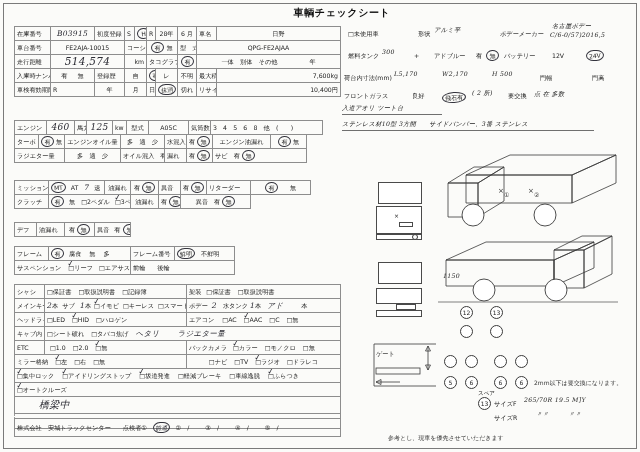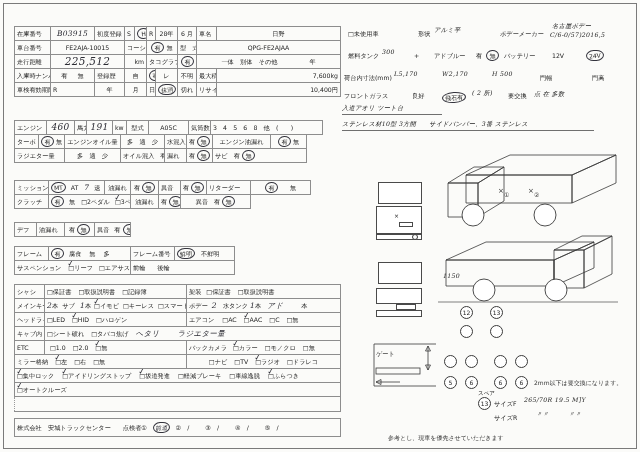--- a/index.html
+++ b/index.html
@@ -130,20 +130,21 @@
     box-sizing: border-box;
     background: #fff;
   }
 </style>
 </head>
 <body>
 
 <div id="sheet">
   <div class="page-border"></div>
 
+  <div class="title">車輌チェックシート</div>
 
   <table class="tbl" style="left:14px; top:26px; width:326px;">
     <colgroup>
       <col style="width:36px">
         <col style="width:44px">
         <col style="width:30px">
       <col style="width:10px">
         <col style="width:12px">
         <col style="width:9px">
       <col style="width:22px">
@@ -170,21 +171,21 @@
       <td class="lbl ctr" colspan="2">コーション</td>
       <td class="ctr" colspan="2">
         <span class="circ">有</span>
         <span class="lbl">無</span>
       </td>
       <td class="lbl">型　式</td>
       <td class="ctr lbl" colspan="2">QPG-FE2AJAA</td>
     </tr>
     <tr>
       <td class="lbl">走行距離</td>
-      <td class="ctr hw hw-l" colspan="2">225,512</td>
+      <td class="ctr hw hw-l" colspan="2">514,574</td>
       <td class="lbl rgt" colspan="2">km</td>
       <td class="lbl ctr" colspan="2">タコグラフ</td>
       <td class="ctr"><span class="circ">有</span></td>
       <td class="lbl ctr" colspan="2">
         <span>一体　別体　その他</span>
         <span style="margin-left:30px">年</span>
       </td>
     </tr>
     <tr>
       <td class="lbl">入庫時ナンバー</td>
@@ -224,21 +225,21 @@
       <col style="width:22px">
         <col style="width:40px">
       <col style="width:22px">
         <col style="width:112px">
     </colgroup>
     <tbody>
         <tr>
       <td class="lbl">エンジン</td>
       <td class="ctr hw">460</td>
       <td class="lbl">馬力</td>
-      <td class="ctr hw">191</td>
+      <td class="ctr hw">125</td>
       <td class="lbl">kw</td>
       <td class="lbl ctr">型式</td>
       <td class="lbl ctr">A05C</td>
       <td class="lbl">気筒数</td>
       <td class="lbl">
         <span>3　4　5　6　8　他　(　　)</span>
       </td>
     </tr>
   </tbody>
     </table>
@@ -511,20 +512,25 @@
         <span class="ckd" style="margin-left:6px">□<span>アイドリングストップ</span></span>
         <span class="ckd" style="margin-left:6px">□<span>坂道発進</span></span>
         <span style="margin-left:6px">□<span>軽減ブレーキ</span></span>
         <span style="margin-left:6px">□<span>車線逸脱</span></span>
         <span class="ckd" style="margin-left:6px">□<span>ふらつき</span></span>
       </td>
     </tr>
     <tr>
       <td class="lbl" colspan="3">
         <span class="ckd">□<span>オートクルーズ</span></span>
+      </td>
+    </tr>
+    <tr>
+      <td style="height:16px" colspan="3">
+        <span class="hw" style="margin-left:22px; font-size:10px">橋梁中</span>
       </td>
     </tr>
     <tr>
       <td style="height:14px" colspan="3" class="dash"></td>
     </tr>
   </tbody>
     </table>
 
   <table class="tbl" style="left:14px; top:418px; width:326px;">
     <colgroup>

